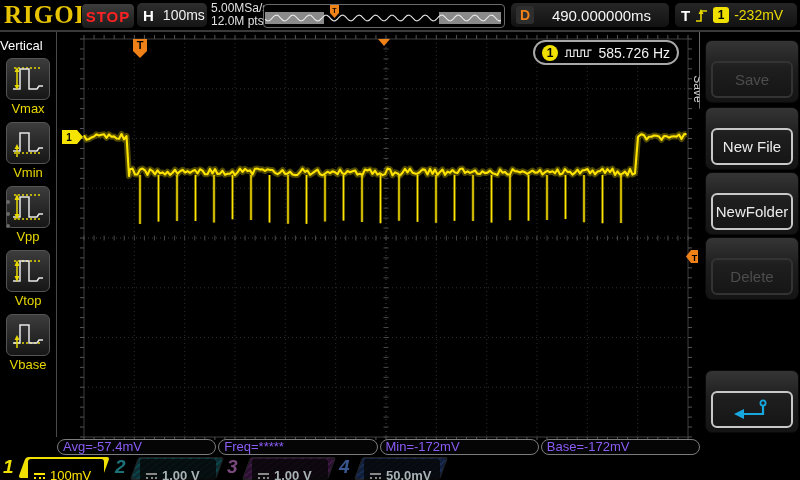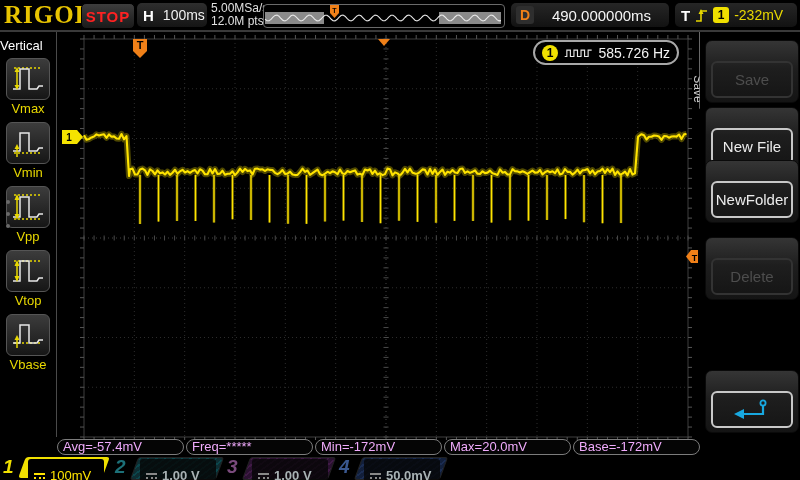--- a/index.html
+++ b/index.html
@@ -55,21 +55,21 @@
             color:#d0d0d0;font-size:12px;text-align:center;}
   .tab-edge{position:absolute;left:696px;top:32px;}
   .mbtn{position:absolute;left:5px;width:92px;height:61px;border-radius:7px;border:1px solid #0a0a0a;
         background:linear-gradient(#353535,#1e1e1e 45%,#141414);cursor:pointer;}
   .mbtn .inner{position:absolute;left:5px;right:5px;top:20px;bottom:4px;border:2px solid #c8c8c8;
                border-radius:6px;display:flex;align-items:center;justify-content:center;
                color:#ececec;font-size:15px;white-space:nowrap;}
   .mbtn.off .inner{border-color:#333;color:#4d4d4d;}
   
   .measure-bar{position:absolute;left:57px;top:439px;width:643px;height:16px;display:flex;gap:2px;}
-  .mbox{flex:1;border:1px solid #7c7c7c;border-radius:8px;background:#050505;color:#f0abfc;
+  .mbox{flex:1;border:1px solid #7c7c7c;border-radius:8px;background:#050505;color:#8b5cf6;
         font-size:13px;line-height:14px;padding-left:5px;white-space:nowrap;overflow:hidden;}
   
   .chbar{position:absolute;left:0;top:456px;width:800px;height:24px;background:#000;}
   .ch{position:absolute;top:0;width:110px;height:24px;cursor:pointer;}
   .ch .num{position:absolute;left:3px;top:0px;font-size:19px;font-weight:bold;font-style:italic;}
   .ch .para{position:absolute;left:22px;top:1px;width:84px;height:21px;transform:skewX(-20deg);border-radius:3px;}
   .ch .valbox{position:absolute;left:28px;top:3px;width:76px;height:33px;border-radius:3px;
               display:flex;align-items:center;padding-left:6px;box-sizing:border-box;gap:5px;font-size:13px;}
   .dc{width:11px;flex:none;}
   .dc i{display:block;height:0;border-top:2px solid #888;}
@@ -606,42 +606,41 @@
   <svg class="tab-edge" width="18" height="140">
     <path d="M4,0 V76 L16,92" fill="none" stroke="#8a8a8a" stroke-width="1.5"></path>
   </svg>
   <div class="rmenu">
     <div class="mbtn off" style="top:8px">
       <div class="inner">Save</div>
     </div>
     <div class="mbtn" style="top:75px">
       <div class="inner">New File</div>
     </div>
-    <div class="mbtn" style="top:128px">
+    <div class="mbtn" style="top:140px">
       <div class="inner">NewFolder</div>
     </div>
     <div class="mbtn off" style="top:205px">
       <div class="inner">Delete</div>
     </div>
     <div class="mbtn" style="top:338px">
       <div class="inner">
         <svg width="40" height="24" viewBox="0 0 40 24">
           <circle cx="31" cy="5" r="2.6" fill="none" stroke="#18a8e0" stroke-width="1.8"></circle>
           <path d="M31,7.5 V16 H11" fill="none" stroke="#18a8e0" stroke-width="2.2"></path>
           <polygon points="12,11 12,21 2,16" fill="#18a8e0"></polygon>
         </svg>
       </div>
     </div>
   </div>
 
   <div class="measure-bar">
     <div class="mbox">Avg=-57.4mV</div>
     <div class="mbox">Freq=*****</div>
     <div class="mbox">Min=-172mV</div>
-    <div class="mbox">Max=20.0mV</div>
     <div class="mbox">Base=-172mV</div>
   </div>
 
   <div class="chbar">
     <div class="ch ch1" style="left:0">
       <span class="num">1</span>
       <span class="para"></span>
       <span class="valbox">
           <span class="dc">
             <i></i>

